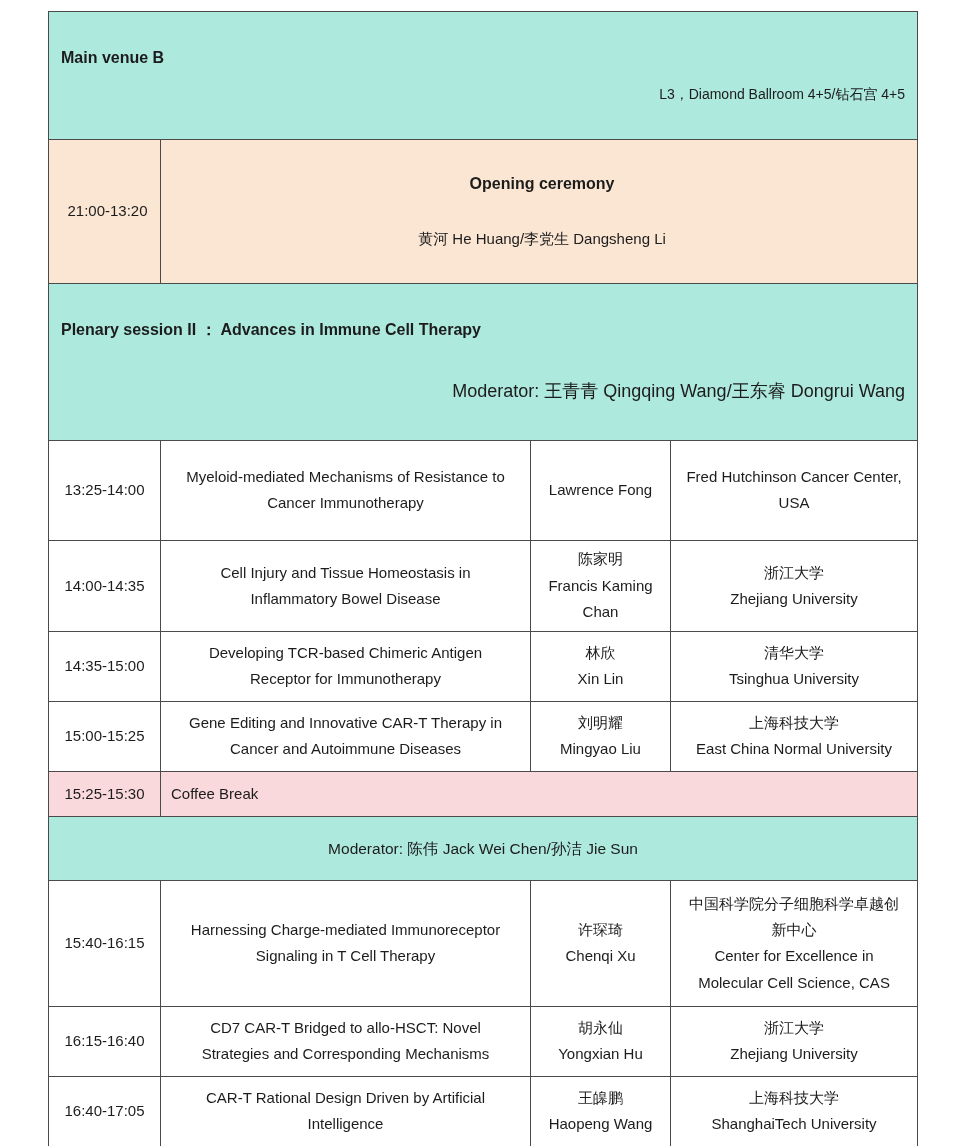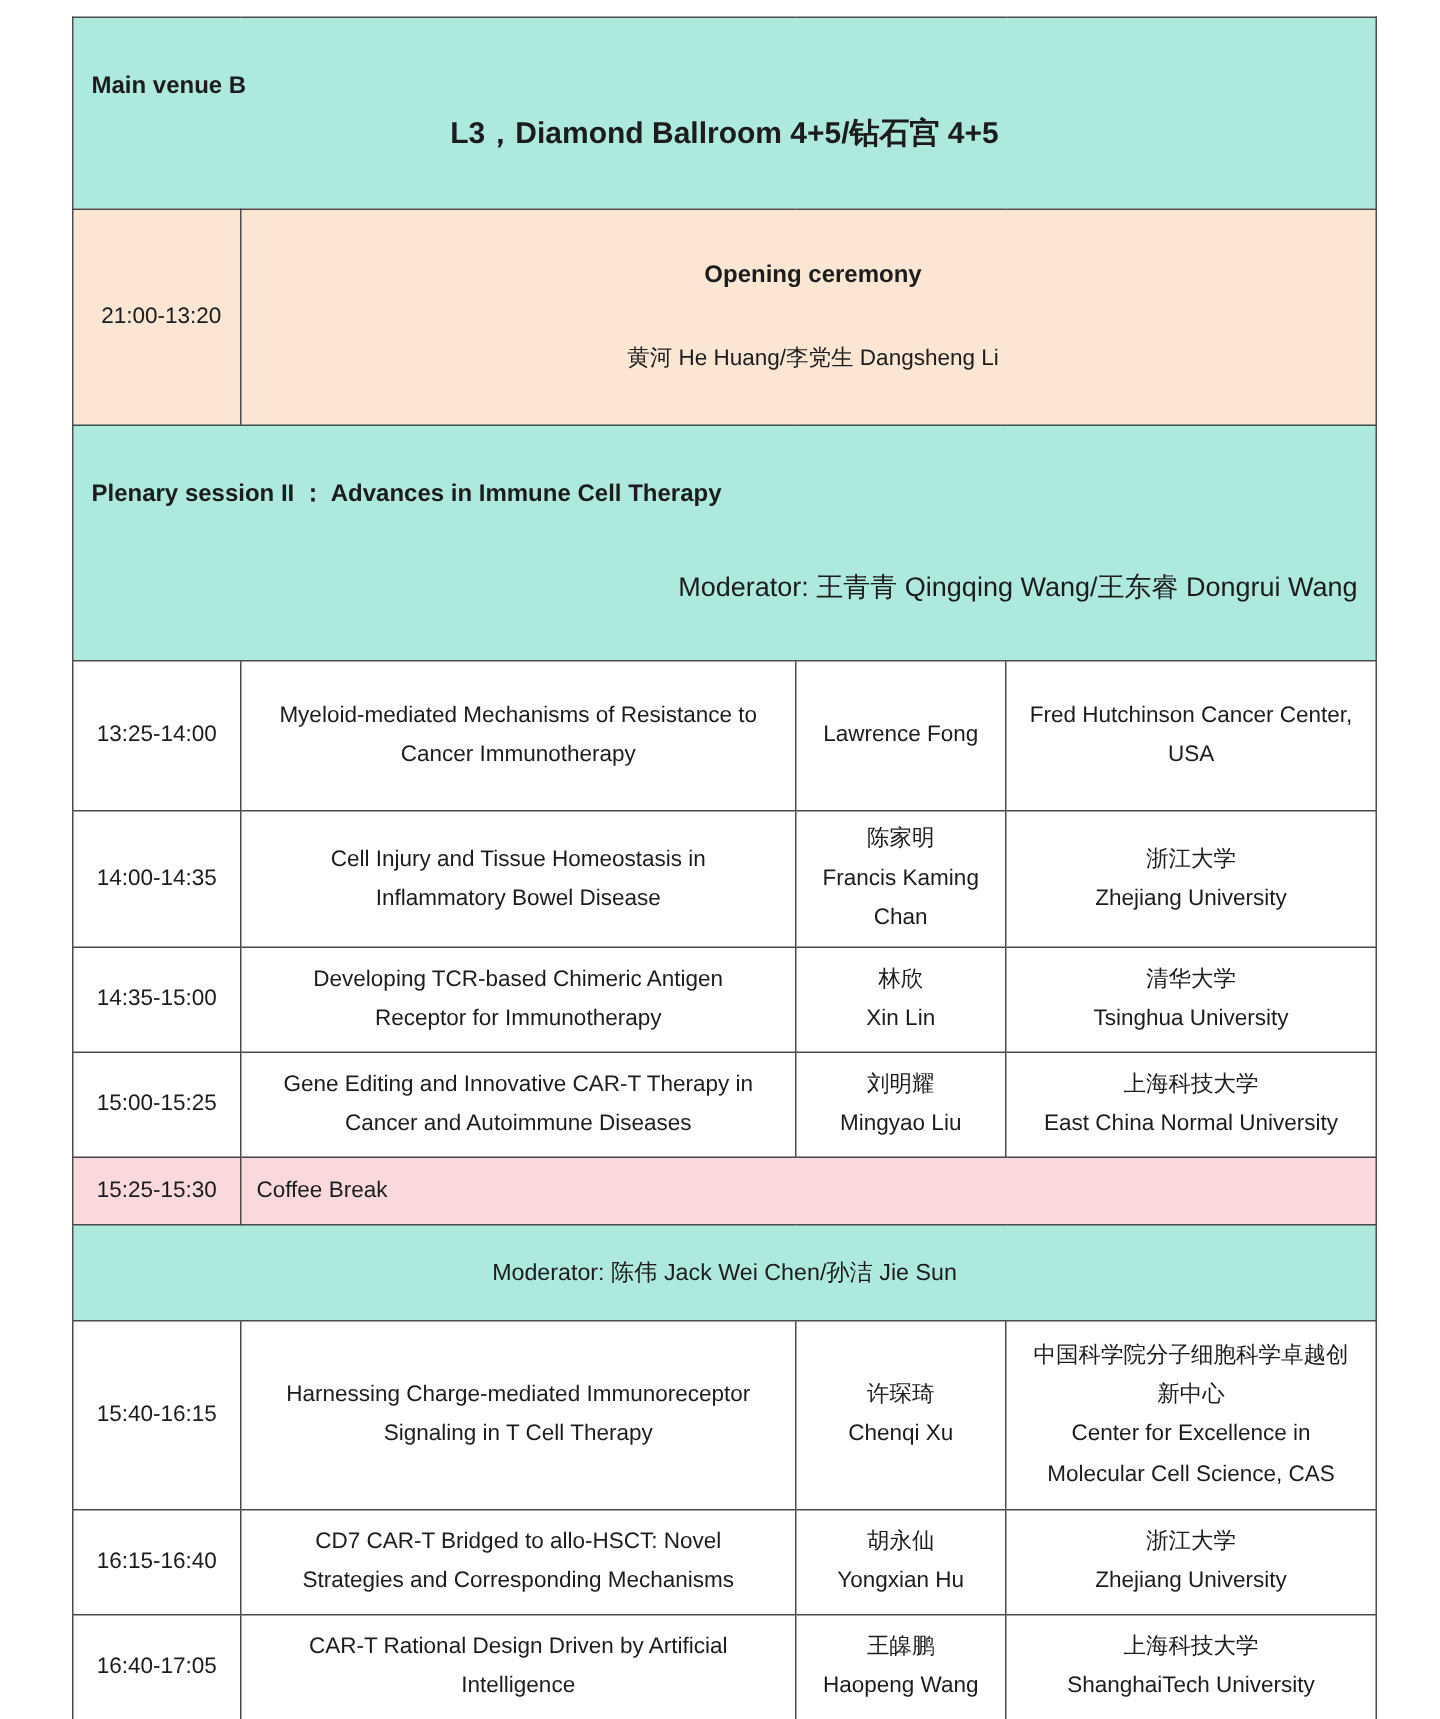--- a/index.html
+++ b/index.html
@@ -46,21 +46,21 @@
   .h-r6{height:70px;}
   .h-r7{height:70px;}
   .date-header{font-size:17px;font-weight:bold;white-space:pre-wrap;}
 
   .venue-cell{padding:6px 12px;}
   .venue-flex{
     display:flex;flex-direction:column;justify-content:space-between;
     height:62px;
   }
   .venue-name{text-align:left;font-size:16px;font-weight:bold;}
-  .venue-loc{text-align:center;font-size:20px;font-weight:bold;}
+  .venue-loc{text-align:right;font-size:14px;font-weight:normal;}
 
   .event-title{font-size:16px;font-weight:bold;}
   .event-sub{font-size:15px;margin-top:2px;}
 
   .plenary-cell{padding:6px 12px;}
   .plenary-title{text-align:left;font-size:16px;font-weight:bold;}
   .plenary-mod{text-align:right;font-size:18px;margin-top:6px;}
 
   .time-cell{font-size:15px;}
   .left-cell{text-align:left;}

